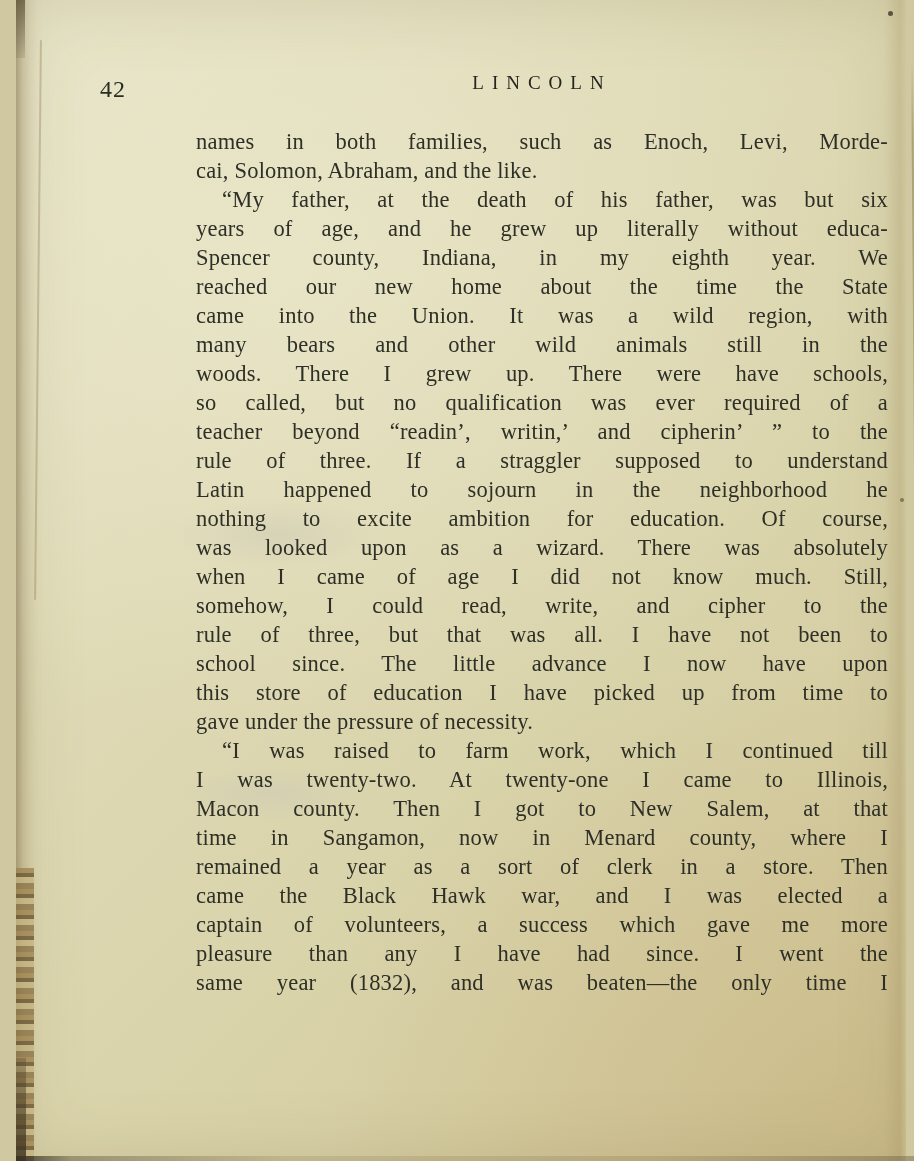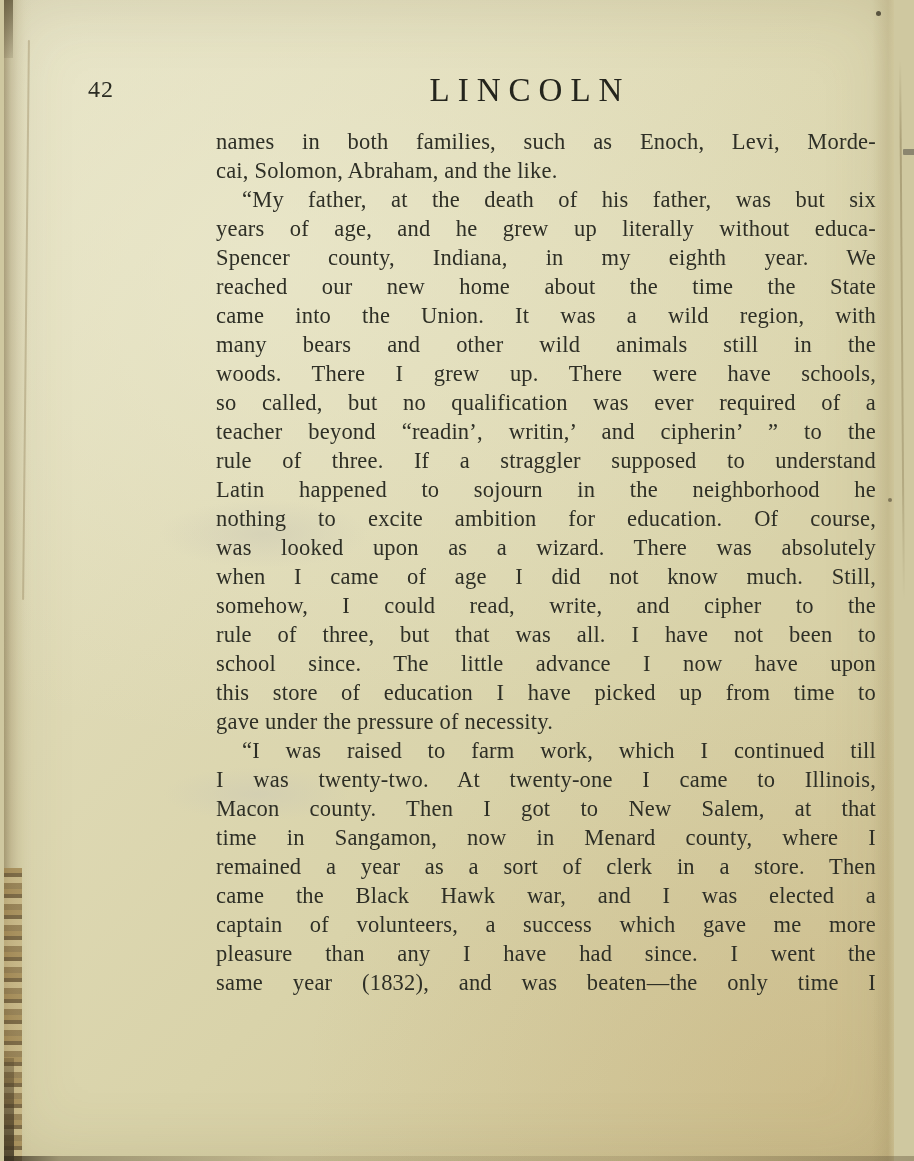--- a/index.html
+++ b/index.html
@@ -3,21 +3,21 @@
 <meta charset="utf-8">
 <style>
   html, body {
     margin: 0; padding: 0;
     width: 914px; height: 1161px;
     overflow: hidden;
     background: #cfc8a0;
     font-family: "Liberation Serif", "DejaVu Serif", serif;
   }
   .scan {
-    position: absolute; left: 4px; top: 0;
+    position: absolute; left: 16px; top: 0;
     width: 890px; height: 1161px;
     background:
       radial-gradient(ellipse 900px 700px at 30% 22%, rgba(238,236,210,0.55), rgba(238,236,210,0) 70%),
       radial-gradient(ellipse 800px 700px at 92% 95%, rgba(186,160,100,0.30), rgba(186,160,100,0) 65%),
       linear-gradient(135deg, #e6e3c6 0%, #ded9b4 38%, #d9d3aa 62%, #d2c699 100%);
     box-shadow: inset 0 0 70px rgba(110,95,50,0.18);
   }
   
   .left-edge {
     position: absolute; left: 0; top: 0; width: 28px; height: 1161px;
@@ -86,34 +86,33 @@
   .smudge.s2 { left: 128px; top: 758px; width: 250px; height: 72px; }
 
   
   .folio {
     position: absolute; left: 84px; top: 76px;
     font-size: 24px; color: #2b2c23; letter-spacing: 1px;
   }
   .running-title {
     position: absolute; left: 180px; top: 72px; width: 692px;
     text-align: center;
-    font-size: 33px; letter-spacing: 8px; color: #24251d;
+    font-size: 19px; letter-spacing: 8px; color: #24251d;
   }
   .textblock {
     position: absolute; left: 180px; top: 127px; width: 692px;
     color: #2e2f26;
   }
   .line {
     height: 29px; line-height: 29px;
     font-size: 22.5px;
     letter-spacing: 0.2px;
     text-align: justify;
     text-align-last: justify;
     white-space: nowrap;
-    margin-left: 32px;
   }
   .line.noj { text-align-last: left; }
   .line.ind { padding-left: 26px; }
 </style>
 </head>
 <body>
 
 <div class="scan">
 
   <div class="left-edge"></div>

